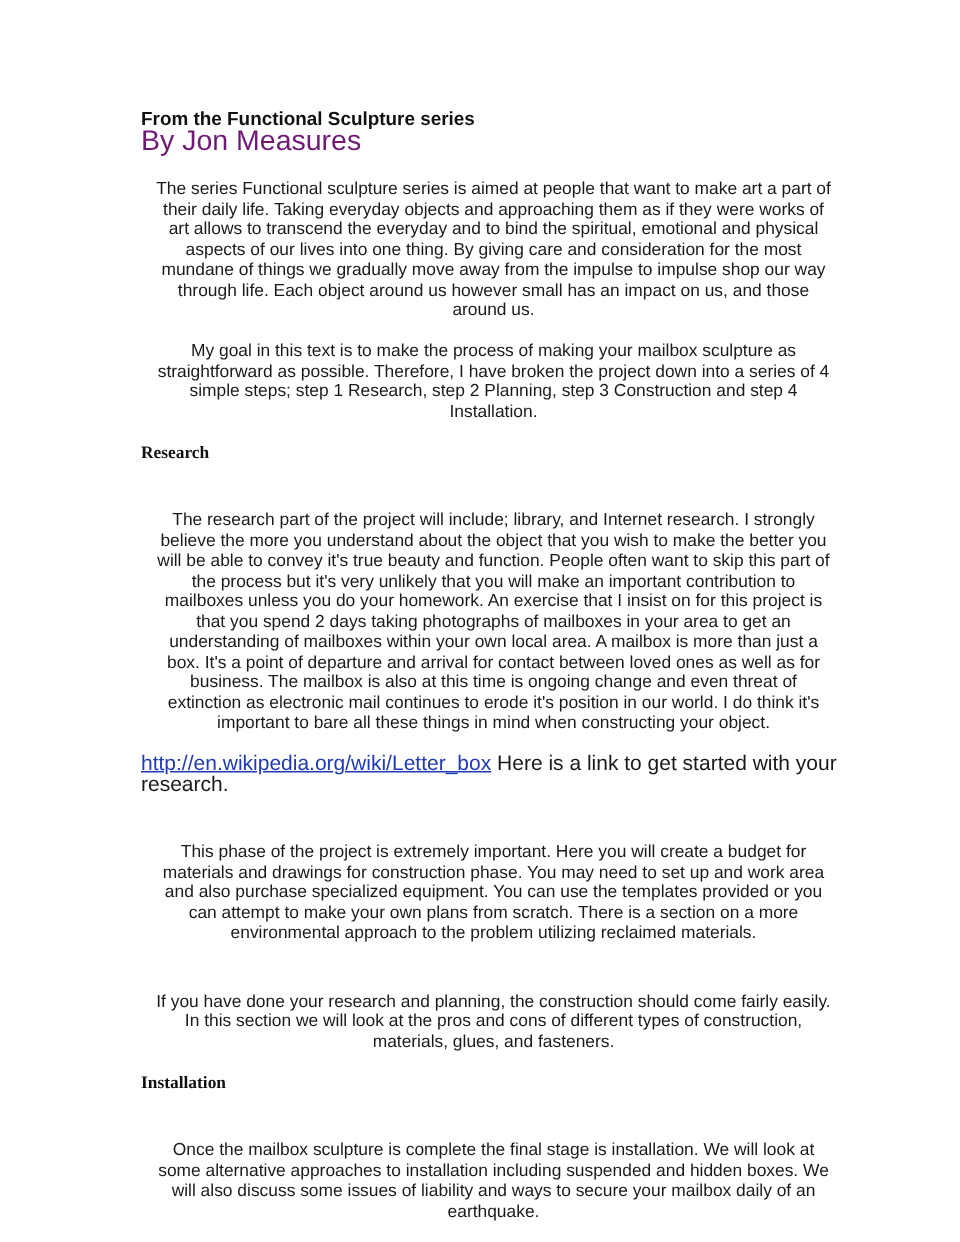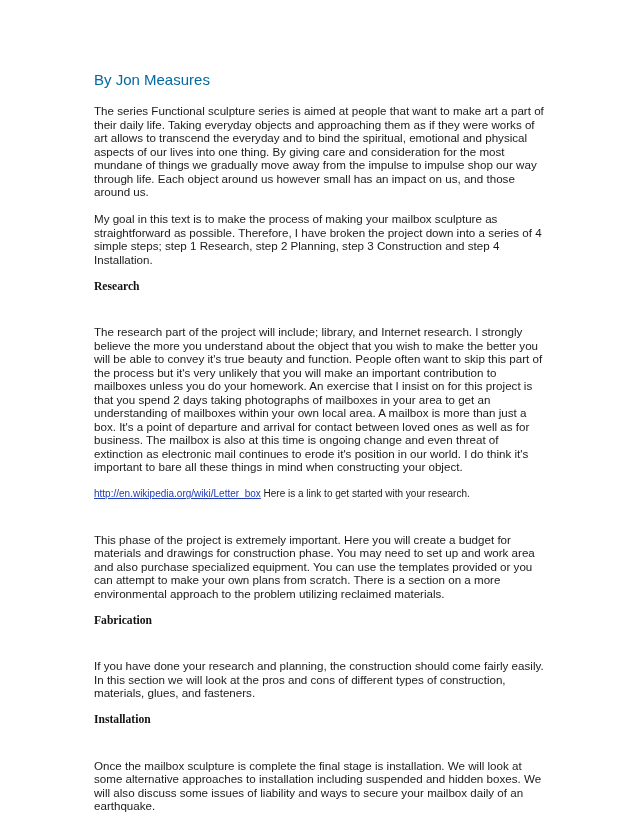--- a/index.html
+++ b/index.html
@@ -31,59 +31,61 @@
       letter-spacing: -0.1px;
     }
     .subtitle {
       font-size: 12.6px;
       line-height: 15px;
       font-weight: bold;
       margin: 0;
       color: #111;
     }
     .byline {
-      font-size: 15px;
+      font-size: 19px;
       line-height: 15px;
       margin: 0 0 17px 0;
-      color: #0369a1;
+      color: #701a75;
     }
     p.body {
       font-size: 11.6px;
       line-height: 13.5px;
       margin: 0 0 13.5px 0;
       color: #1a1a1a;
       white-space: pre-line;
+      text-align: center;
     }
     .heading {
       font-size: 11.6px;
       line-height: 13.5px;
       font-weight: bold;
       margin: 0;
       color: #111;
       font-family: Liberation Serif, serif;
     }
     .section p.body {
       margin-bottom: 13.5px;
       margin-top: 32px;
     }
     a.link {
       color: #1f3bb5;
       text-decoration: underline;
     }
     .linkline {
-      font-size: 10px;
+      font-size: 14px;
       line-height: 13.5px;
       margin: 0 0 7px 0;
       color: #1a1a1a;
     }
   </style>
 </head>
 <body>
 
 <div class="page">
+  <div class="subtitle">From the Functional Sculpture series</div>
   <div class="byline">By Jon Measures</div>
 
   <p class="body">The series Functional sculpture series is aimed at people that want to make art a part of
 their daily life. Taking everyday objects and approaching them as if they were works of
 art allows to transcend the everyday and to bind the spiritual, emotional and physical
 aspects of our lives into one thing. By giving care and consideration for the most
 mundane of things we gradually move away from the impulse to impulse shop our way
 through life. Each object around us however small has an impact on us, and those
 around us.</p>
   <p class="body">My goal in this text is to make the process of making your mailbox sculpture as
@@ -110,21 +112,20 @@
 
   <div class="section">
     <p class="body">This phase of the project is extremely important. Here you will create a budget for
 materials and drawings for construction phase. You may need to set up and work area
 and also purchase specialized equipment. You can use the templates provided or you
 can attempt to make your own plans from scratch. There is a section on a more
 environmental approach to the problem utilizing reclaimed materials.</p>
   </div>
 
   <div class="section">
-    <div class="heading">Fabrication</div>
     <p class="body">If you have done your research and planning, the construction should come fairly easily.
 In this section we will look at the pros and cons of different types of construction,
 materials, glues, and fasteners.</p>
   </div>
 
   <div class="section">
     <div class="heading">Installation</div>
     <p class="body">Once the mailbox sculpture is complete the final stage is installation. We will look at
 some alternative approaches to installation including suspended and hidden boxes. We
 will also discuss some issues of liability and ways to secure your mailbox daily of an

